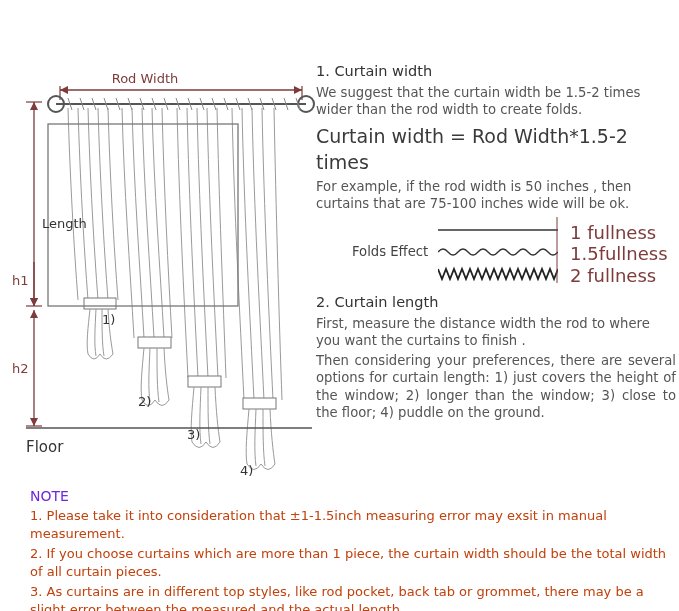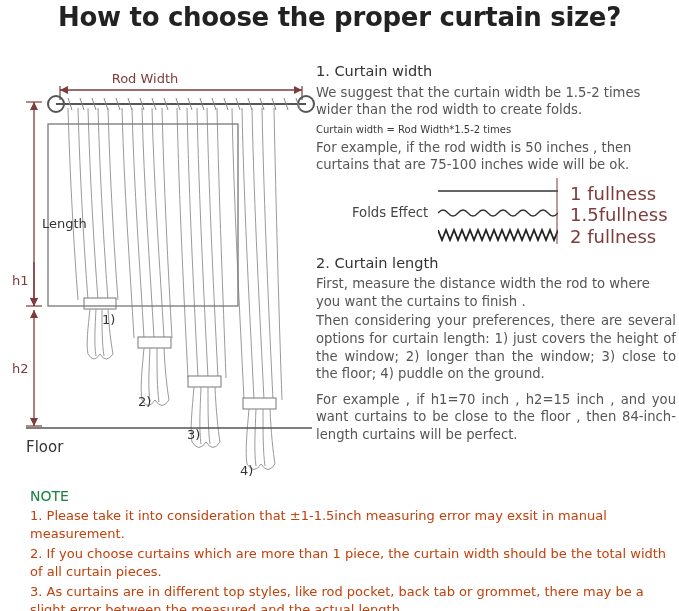--- a/index.html
+++ b/index.html
@@ -53,21 +53,21 @@
   .para {
     font-size: 13.2px;
     color: #555555;
     line-height: 1.33;
     margin: 0 0 2px 0;
   }
   .para.justify {
     text-align: justify;
   }
   .strongline {
-    font-size: 10px;
+    font-size: 19px;
     color: #3a3a3a;
     line-height: 1.4;
     margin: 4px 0 2px 0;
   }
   .folds-block {
     position: relative;
     height: 66px;
     margin: 8px 0 6px 0;
   }
   .folds-label {
@@ -87,21 +87,21 @@
     left: 122px;
   }
   .notes {
     position: absolute;
     left: 30px;
     top: 488px;
     width: 640px;
   }
   .note-title {
     font-size: 14px;
-    color: #15803d;
+    color: #6d28d9;
     margin-bottom: 3px;
   }
   .note-line {
     font-size: 13px;
     color: #c2410c;
     line-height: 1.42;
     margin-bottom: 1px;
   }
   .txt-dim {
     font-size: 13px;
@@ -117,21 +117,20 @@
     font-size: 15px;
     fill: #333333;
     font-family: "DejaVu Sans", "Liberation Sans", sans-serif;
   }
 </style>
 </head>
 <body>
 
 <div class="page">
 
-  <div class="title">How to choose the proper curtain size?</div>
 
   <div class="diagram">
     <svg width="310" height="440" viewBox="0 0 310 440">
 
       <g>
         <line x1="48" y1="42" x2="290" y2="42" stroke="#7d3b3b" stroke-width="1.4"></line>
         <polygon points="48,42 56,38 56,46" fill="#7d3b3b"></polygon>
         <polygon points="290,42 282,38 282,46" fill="#7d3b3b"></polygon>
         <line x1="48" y1="38" x2="48" y2="52" stroke="#7d3b3b" stroke-width="1.2"></line>
         <line x1="290" y1="38" x2="290" y2="52" stroke="#7d3b3b" stroke-width="1.2"></line>
@@ -286,21 +285,20 @@
       <div class="fold-row-label" style="left:254px; top:44px;">2 fullness</div>
 
       <svg style="position:absolute; left:240px; top:-4px;" width="2" height="66">
         <line x1="1" y1="0" x2="1" y2="66" stroke="#7d3b3b" stroke-width="1"></line>
       </svg>
     </div>
 
     <div class="sec-head">2. Curtain length</div>
     <div class="para">First, measure the distance width the rod to where you want the curtains to finish .</div>
     <div class="para justify">Then considering your preferences, there are several options for curtain length: 1) just covers the height of the window; 2) longer than the window; 3) close to the floor; 4) puddle on the ground.</div>
-    <div class="para justify" style="margin-top:8px;">For example , if h1=70 inch , h2=15 inch , and you want curtains to be close to the floor , then 84-inch-length curtains will be perfect.</div>
   </div>
 
   <div class="notes">
     <div class="note-title">NOTE</div>
     <div class="note-line">1. Please take it into consideration that ±1-1.5inch measuring error may exsit in manual measurement.</div>
     <div class="note-line">2. If you choose curtains which are more than 1 piece, the curtain width should be the total width of all curtain pieces.</div>
     <div class="note-line">3. As curtains are in different top styles, like rod pocket, back tab or grommet, there may be a slight error between the measured and the actual length.</div>
   </div>
 
 </div>

